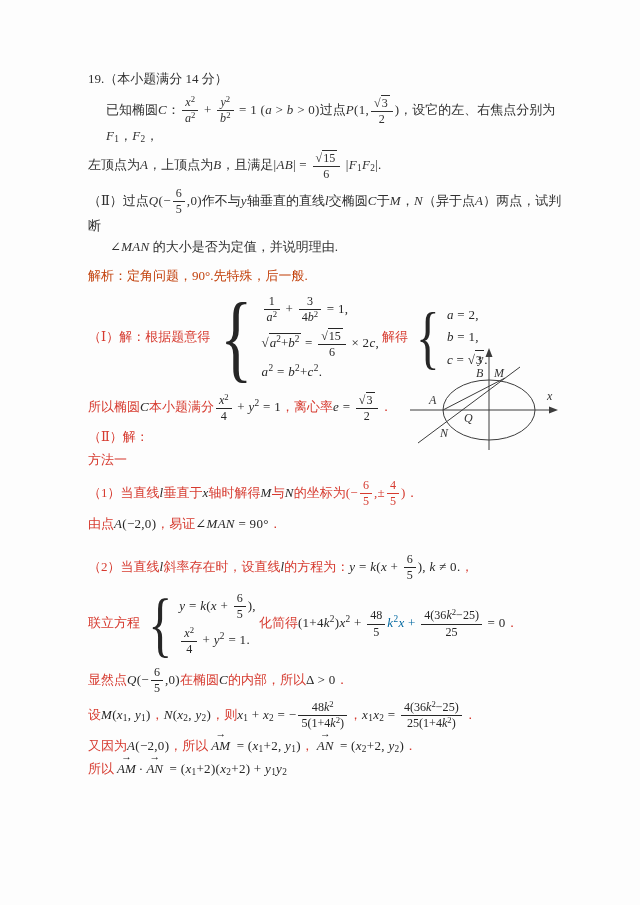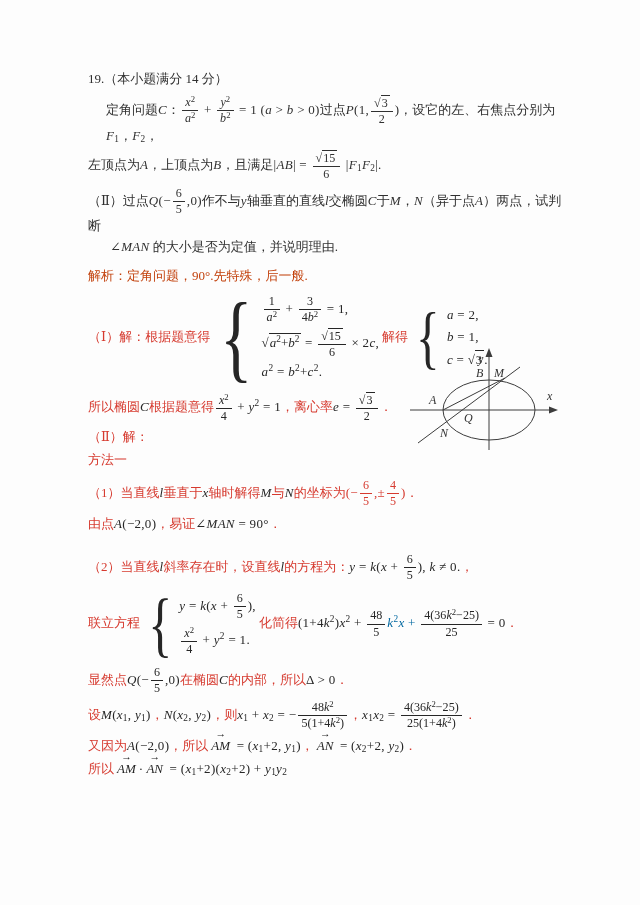--- a/index.html
+++ b/index.html
@@ -59,21 +59,21 @@
     font-family:"Liberation Sans","DejaVu Sans",sans-serif;
   }
 </style>
 </head>
 <body>
 
 <div class="page">
 
   <div class="doc" id="doc-lines">
       <div class="line" style="color: rgb(48, 48, 48); margin-top: 0px;"><span class="txt">19.（本小题满分 14 分）</span></div>
-      <div class="line" style="color: rgb(48, 48, 48); margin-top: 6px; padding-left: 18px;"><span class="txt">定角问题</span><span class="math"><span class="it">C</span></span><span class="txt">：</span><span class="frac">
+      <div class="line" style="color: rgb(48, 48, 48); margin-top: 6px; padding-left: 18px;"><span class="txt">已知椭圆</span><span class="math"><span class="it">C</span></span><span class="txt">：</span><span class="frac">
           <span class="num"><span class="it">x</span><span class="sup">2</span></span>
           <span class="den"><span class="it">a</span><span class="sup">2</span></span>
         </span><span class="math"><span class="up"> + </span></span><span class="frac">
           <span class="num"><span class="it">y</span><span class="sup">2</span></span>
           <span class="den"><span class="it">b</span><span class="sup">2</span></span>
         </span><span class="math"><span class="up"> = 1 (</span><span class="it">a</span><span class="up"> &gt; </span><span class="it">b</span><span class="up"> &gt; 0)</span></span><span class="txt">过点</span><span class="math"><span class="it">P</span><span class="up">(1,</span></span><span class="frac">
           <span class="num"><span class="sqrt"><span class="rad-sign">√</span><span class="radicand"><span class="up">3</span></span></span></span>
           <span class="den"><span class="up">2</span></span>
         </span><span class="math"><span class="up">)</span></span><span class="txt">，设它的左、右焦点分别为</span><span class="math"><span class="it">F</span><span class="sub">1</span></span><span class="txt">，</span><span class="math"><span class="it">F</span><span class="sub">2</span></span><span class="txt">，</span></div>
       <div class="line" style="color: rgb(48, 48, 48); margin-top: 4px;"><span class="txt">左顶点为</span><span class="math"><span class="it">A</span></span><span class="txt">，上顶点为</span><span class="math"><span class="it">B</span></span><span class="txt">，且满足</span><span class="math"><span class="up">|</span><span class="it">AB</span><span class="up">| = </span></span><span class="frac">
@@ -103,21 +103,21 @@
             <span class="sysrow"><span class="math"><span class="it">a</span><span class="sup">2</span><span class="up"> = </span><span class="it">b</span><span class="sup">2</span><span class="up">+</span><span class="it">c</span><span class="sup">2</span><span class="up">.</span></span></span>
           </span>
         </span><span class="txt">解得</span><span class="sys" style="color: rgb(38, 38, 38);">
           <span class="brace" style="font-size: 70.4px;">{</span>
           <span class="sysrows">
             <span class="sysrow"><span class="math"><span class="it">a</span><span class="up"> = 2,</span></span></span>
             <span class="sysrow"><span class="math"><span class="it">b</span><span class="up"> = 1,</span></span></span>
             <span class="sysrow"><span class="math"><span class="it">c</span><span class="up"> = </span></span><span class="sqrt"><span class="rad-sign">√</span><span class="radicand"><span class="up">3</span></span></span><span class="math"><span class="up">.</span></span></span>
           </span>
         </span></div>
-      <div class="line" style="color: rgb(214, 58, 47); margin-top: 10px;"><span class="txt">所以椭圆</span><span class="math" style="color: rgb(38, 38, 38);"><span class="it">C</span></span><span class="txt">根据题意得</span><span class="frac" style="color: rgb(38, 38, 38);">
+      <div class="line" style="color: rgb(214, 58, 47); margin-top: 10px;"><span class="txt">所以椭圆</span><span class="math" style="color: rgb(38, 38, 38);"><span class="it">C</span></span><span class="txt">本小题满分</span><span class="frac" style="color: rgb(38, 38, 38);">
           <span class="num"><span class="it">x</span><span class="sup">2</span></span>
           <span class="den"><span class="up">4</span></span>
         </span><span class="math" style="color: rgb(38, 38, 38);"><span class="up"> + </span><span class="it">y</span><span class="sup">2</span><span class="up"> = 1</span></span><span class="txt">，离心率</span><span class="math" style="color: rgb(38, 38, 38);"><span class="it">e</span><span class="up"> = </span></span><span class="frac" style="color: rgb(38, 38, 38);">
           <span class="num"><span class="sqrt"><span class="rad-sign">√</span><span class="radicand"><span class="up">3</span></span></span></span>
           <span class="den"><span class="up">2</span></span>
         </span><span class="txt">．</span></div>
       <div class="line" style="color: rgb(214, 58, 47); margin-top: 4px;"><span class="txt">（Ⅱ）解：</span></div>
       <div class="line" style="color: rgb(214, 58, 47); margin-top: 4px;"><span class="txt">方法一</span></div>
       <div class="line" style="color: rgb(214, 58, 47); margin-top: 8px;"><span class="txt">（1）当直线</span><span class="math" style="color: rgb(38, 38, 38);"><span class="it">l</span></span><span class="txt">垂直于</span><span class="math" style="color: rgb(38, 38, 38);"><span class="it">x</span></span><span class="txt">轴时解得</span><span class="math" style="color: rgb(38, 38, 38);"><span class="it">M</span></span><span class="txt">与</span><span class="math" style="color: rgb(38, 38, 38);"><span class="it">N</span></span><span class="txt">的坐标为</span><span class="math"><span class="up">(−</span></span><span class="frac">
           <span class="num"><span class="up">6</span></span>

